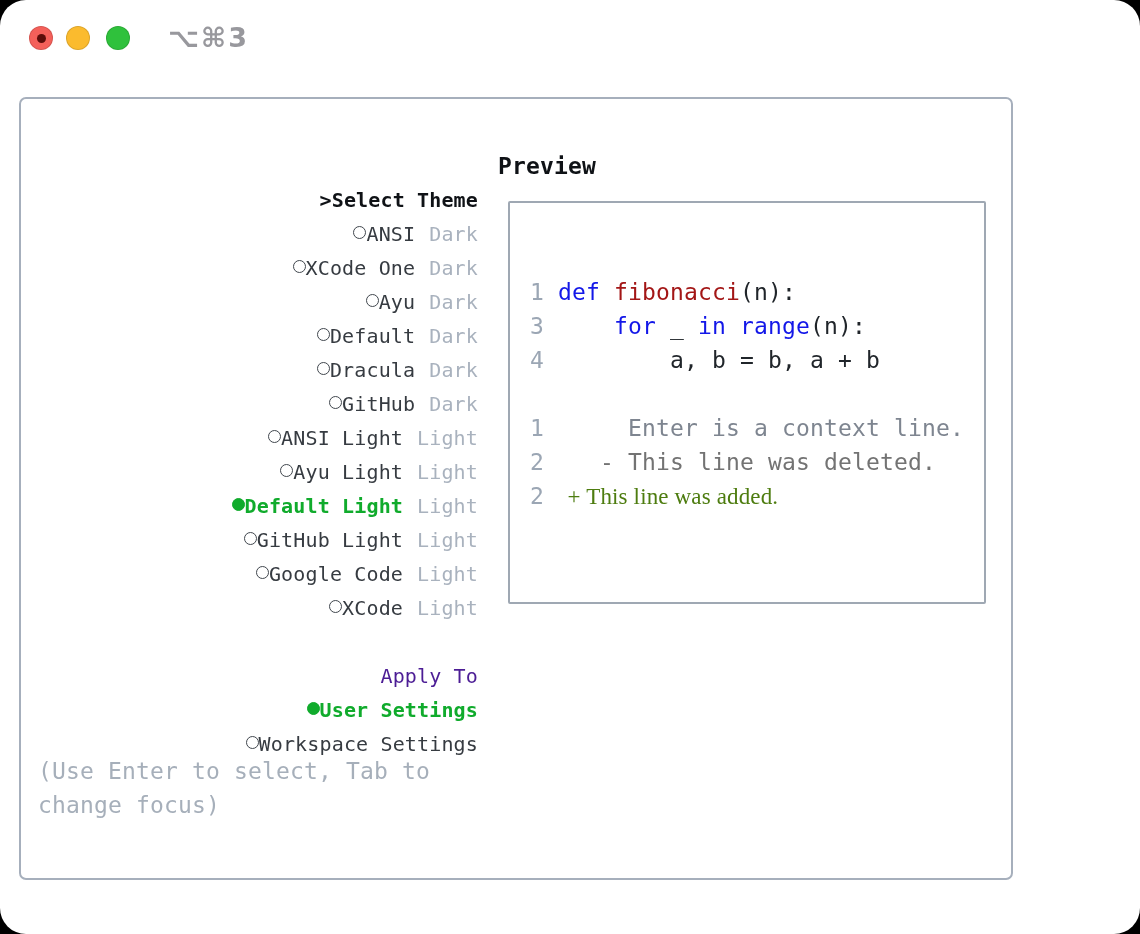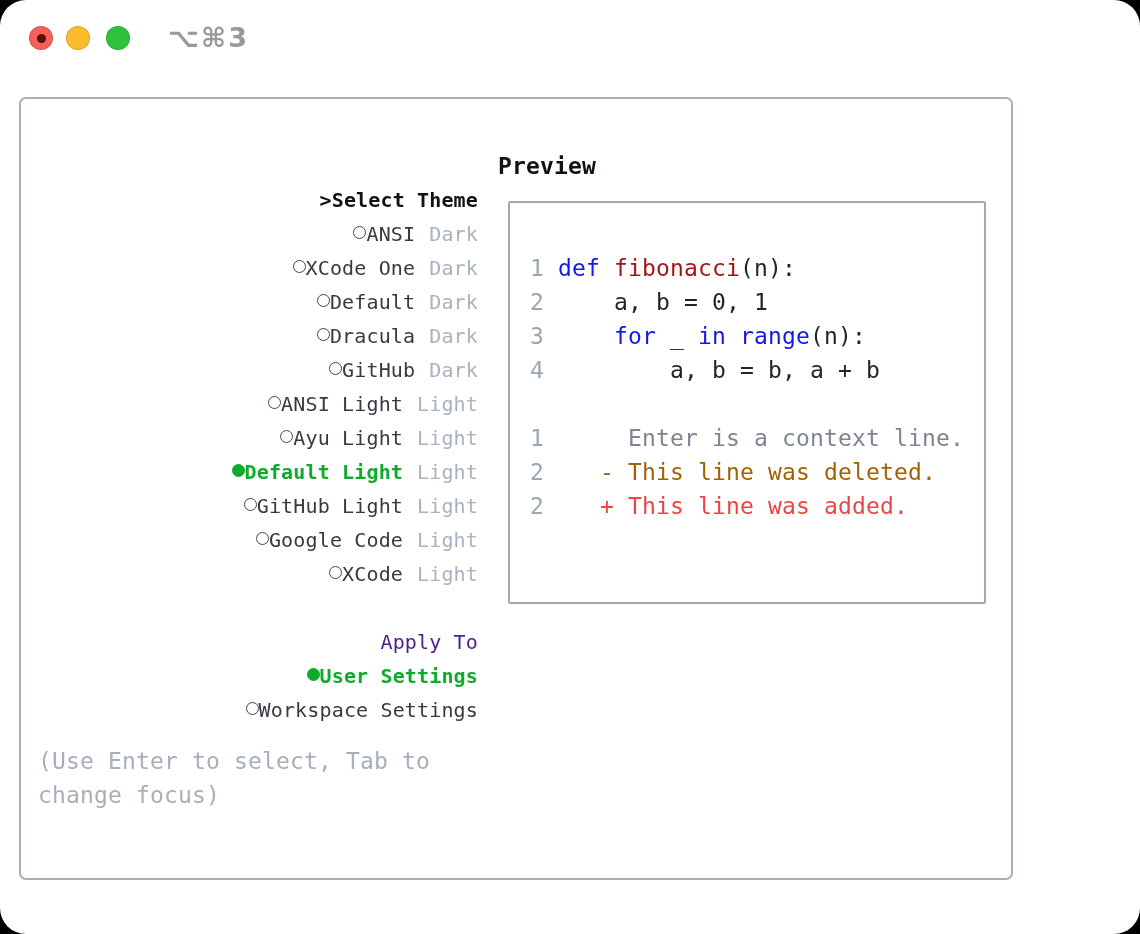--- a/index.html
+++ b/index.html
@@ -44,42 +44,42 @@
   .header-label { font-weight:700; color:#0f1216; }
   .radio {
     display:inline-block; width:13px; height:13px; border-radius:50%;
     border:1.7px solid #41474e; vertical-align:2px;
   }
   .row.selected .radio { background:#10ab2c; border-color:#10ab2c; }
   .row.selected .name, .row.selected .opt-label { color:#10ab2c;font-weight:bold; }
   .tag { color:#a9b2be; margin-left:14px; }
   .apply-header { margin-top:34px; color:#4c1d95; }
   .hint {
-    margin-top:51px; width:420px; white-space:normal;
+    margin-top:27px; width:420px; white-space:normal;
     color:#a6afba; font-size:23px; line-height:34px; letter-spacing:.15px;
   }
 
   
   .preview-header {
     position:absolute; left:477px; top:50px; height:34px; line-height:34px;
     font-size:23px; font-weight:700; color:#0f1216; letter-spacing:.15px;
   }
   .preview-box {
     position:absolute; left:487px; top:102px; width:478px; height:403px;
     border:2px solid #9fa8b3; border-radius:2px; background:#fff;
-    padding:48px 0 0 20px; overflow:hidden;
+    padding:72px 0 0 20px; overflow:hidden;
   }
   .code-line { height:34px; line-height:34px; white-space:pre; font-size:23px; letter-spacing:.15px; }
   .ln  { color:#9ba6b4; }
   .pl  { color:#20252a; }
   .kw  { color:#1317e8; }
   .fn  { color:#a31616; }
   .ctx { color:#7e8590; }
-  .del { color:#a16207; }
-  .add { color:#ef4444; }
+  .del { color:#737373; }
+  .add { color:#4d7c0f;font-family:Liberation Serif, serif; }
 </style>
 </head>
 <body>
 
 <div class="window">
 
   <div class="titlebar">
     <div class="light light-red">
         <span class="dot"></span>
       </div>
@@ -94,20 +94,23 @@
 
       <div class="row">
         <span class="marker gt">&gt;</span><span class="header-label">Select Theme</span>
       </div>
 
       <div class="row">
         <span class="marker"><span class="radio"></span></span><span class="name">ANSI</span><span class="tag">Dark</span>
       </div>
       <div class="row">
         <span class="marker"><span class="radio"></span></span><span class="name">XCode One</span><span class="tag">Dark</span>
+      </div>
+      <div class="row">
+        <span class="marker"><span class="radio"></span></span><span class="name">Ayu</span><span class="tag">Dark</span>
       </div>
       <div class="row">
         <span class="marker"><span class="radio"></span></span><span class="name">Default</span><span class="tag">Dark</span>
       </div>
       <div class="row">
         <span class="marker"><span class="radio"></span></span><span class="name">Dracula</span><span class="tag">Dark</span>
       </div>
       <div class="row">
         <span class="marker"><span class="radio"></span></span><span class="name">GitHub</span><span class="tag">Dark</span>
       </div>
@@ -140,21 +143,20 @@
         <span class="marker"><span class="radio"></span></span><span class="opt-label">Workspace Settings</span>
       </div>
 
       <div class="hint">(Use Enter to select, Tab to change focus)</div>
     </div>
 
     <div class="preview-header">Preview</div>
 
     <div class="preview-box">
       <div class="code-line"><span class="ln">1</span><span class="pl"> </span><span class="kw">def</span><span class="pl"> </span><span class="fn">fibonacci</span><span class="pl">(n):</span></div>
-      <div class="code-line"><span class="ln">2</span><span class="pl">     a, b = 0, 1</span></div>
       <div class="code-line"><span class="ln">3</span><span class="pl">     </span><span class="kw">for</span><span class="pl"> _ </span><span class="kw">in</span><span class="pl"> </span><span class="kw">range</span><span class="pl">(n):</span></div>
       <div class="code-line"><span class="ln">4</span><span class="pl">         a, b = b, a + b</span></div>
       <div class="code-line"><span class="ln"></span></div>
       <div class="code-line"><span class="ln">1</span><span class="ctx">      Enter is a context line.</span></div>
       <div class="code-line"><span class="ln">2</span><span class="del">    - This line was deleted.</span></div>
       <div class="code-line"><span class="ln">2</span><span class="add">    + This line was added.</span></div>
     </div>
 
   </div>
 </div>

